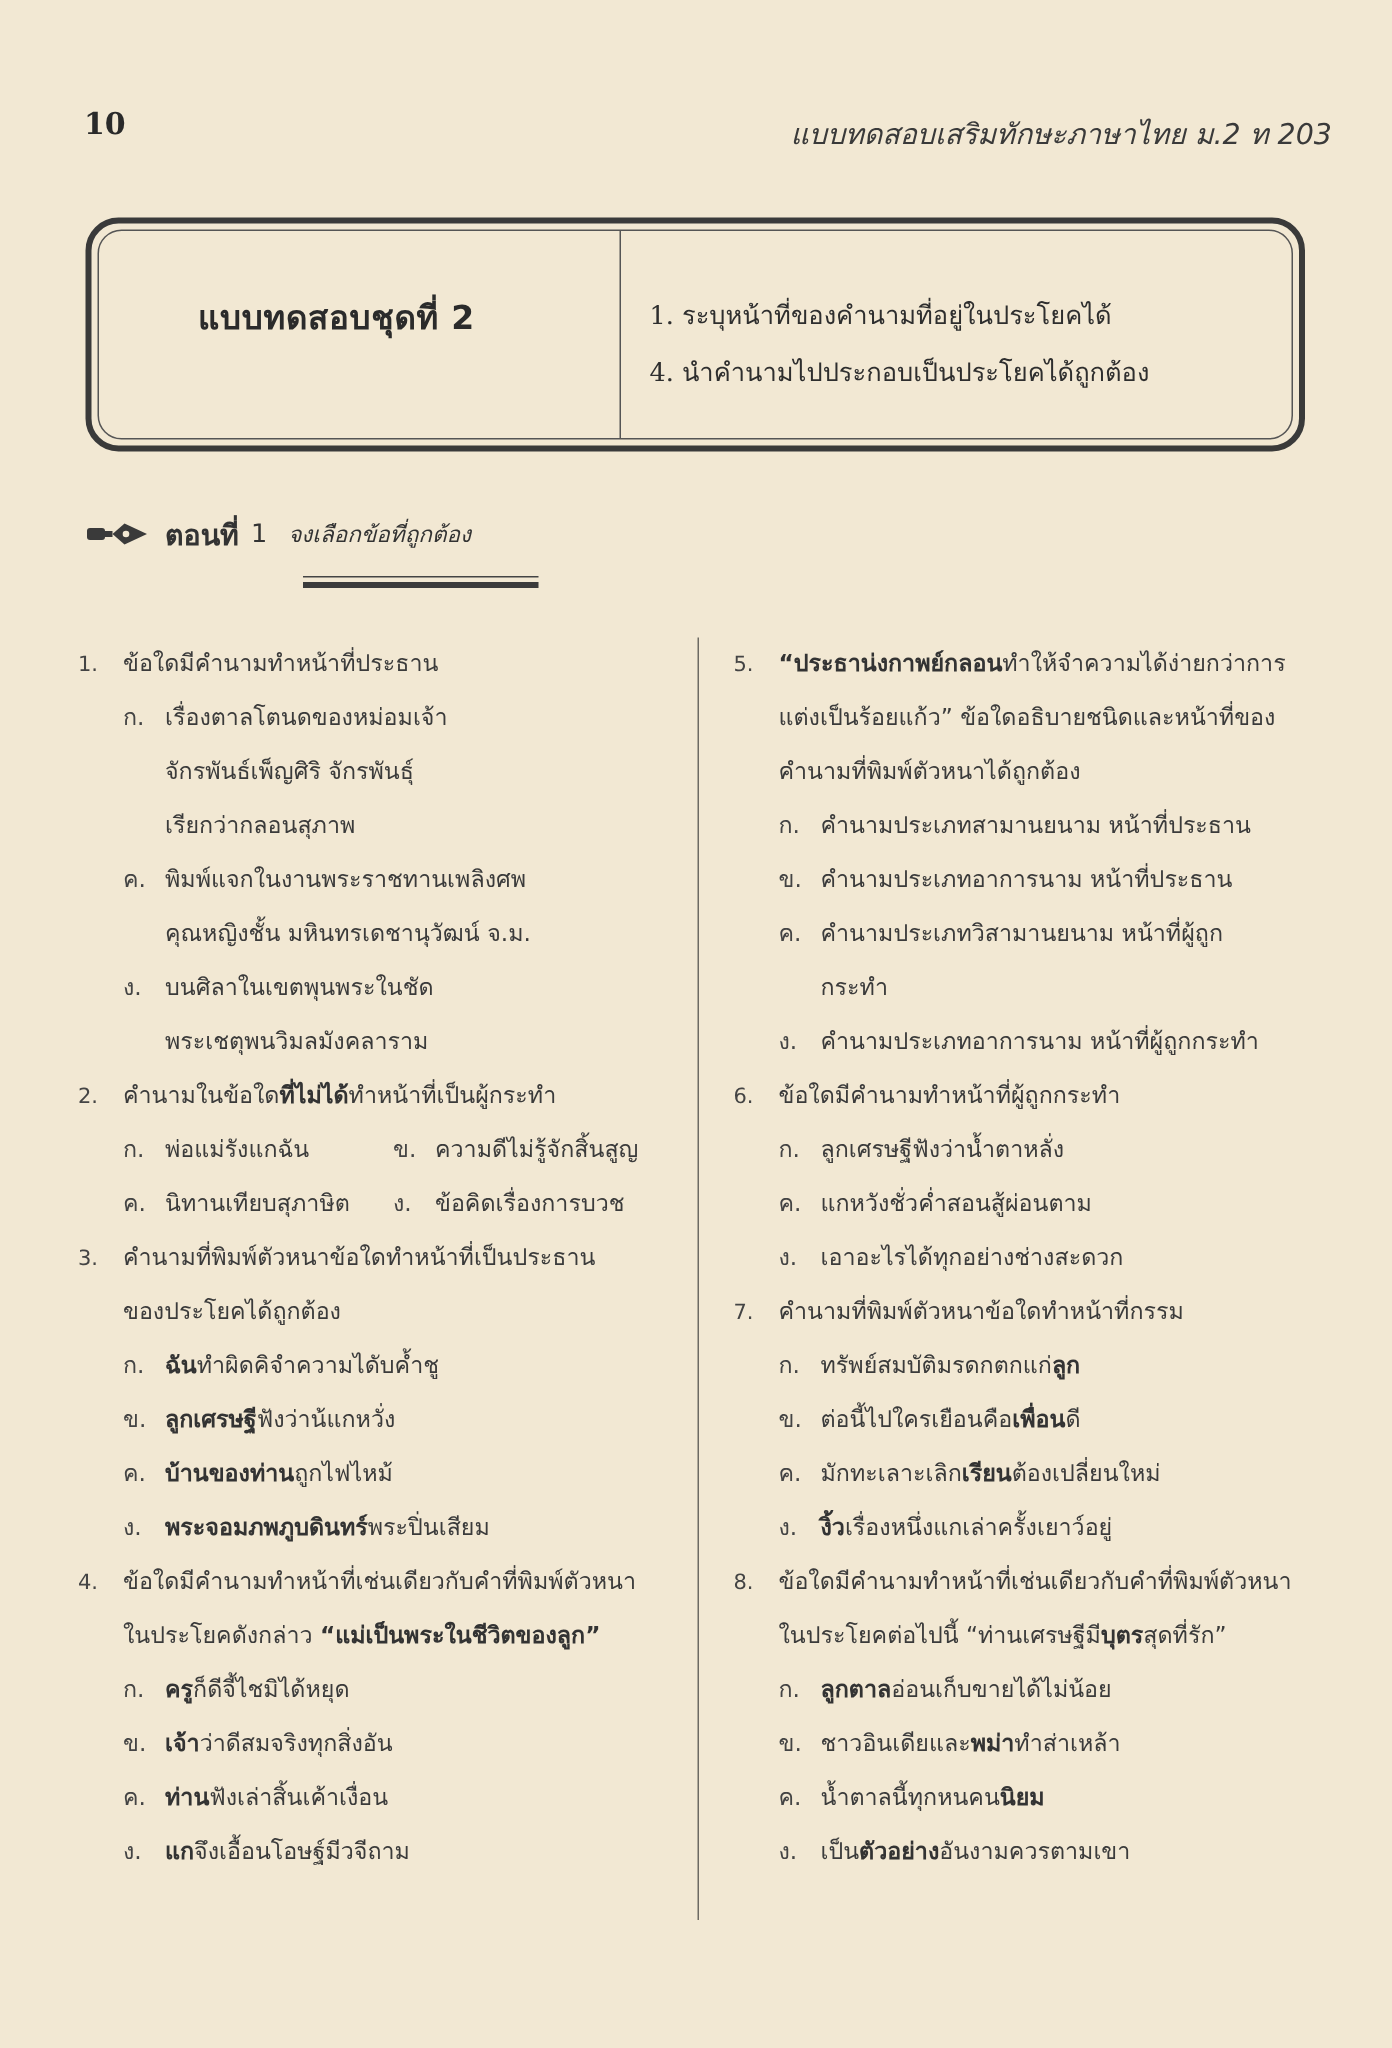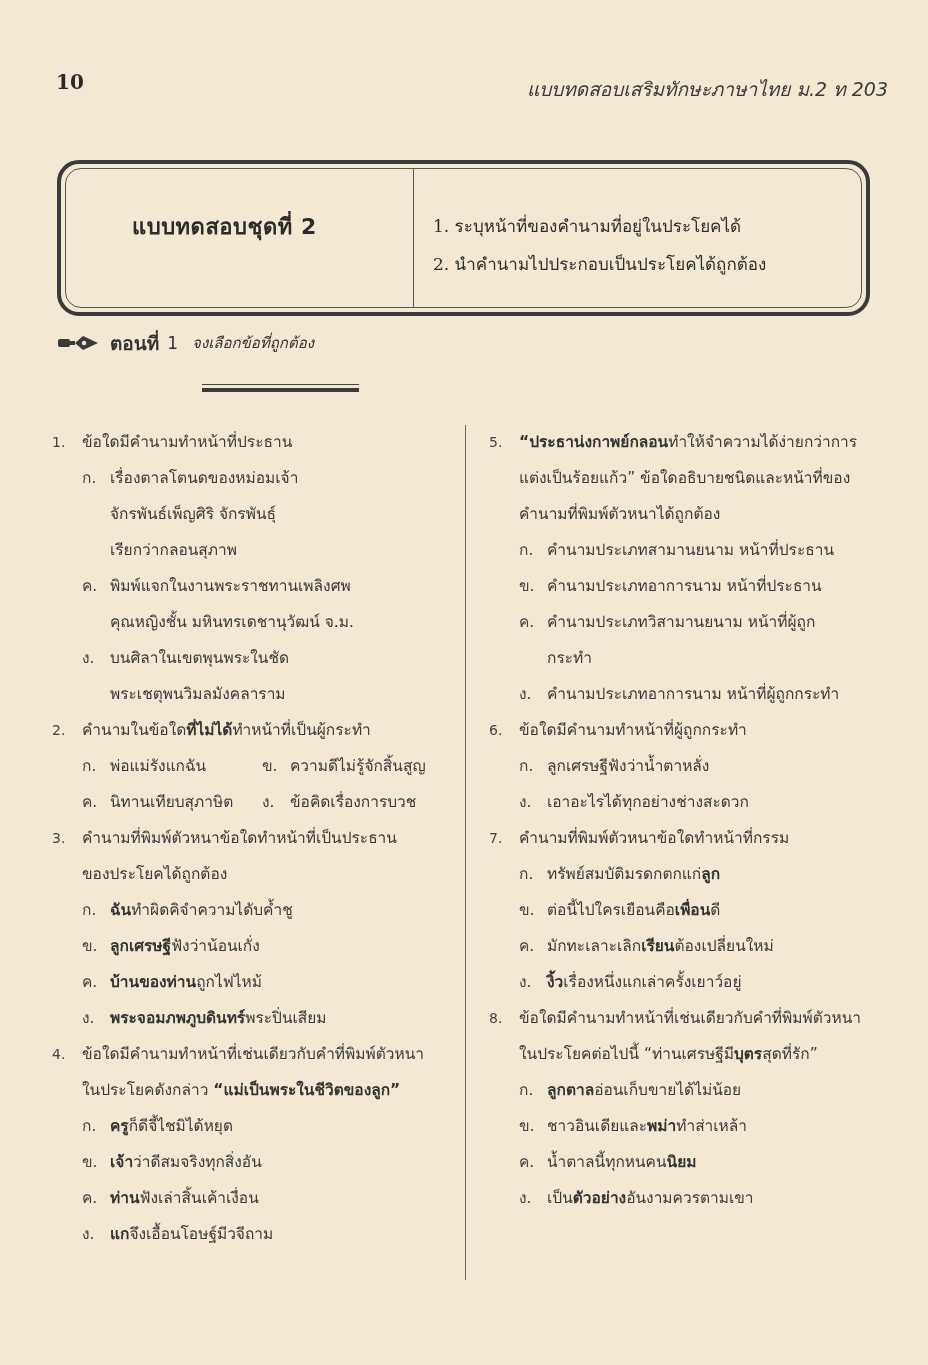--- a/index.html
+++ b/index.html
@@ -14,21 +14,21 @@
       position: absolute; left: 56px; top: 70px;
       font-family: "DejaVu Serif", "Liberation Serif", serif;
       font-weight: bold; font-size: 20px; color: #2a2a2a;
     }
     .running-header {
       position: absolute; right: 40px; top: 74px;
       font-style: italic; font-size: 19px; color: #3a3a3a;
       font-family: "DejaVu Sans", sans-serif;
     }
     .objective-box {
-      position: absolute; left: 57px; top: 160px;
+      position: absolute; left: 57px; top: 145px;
       width: 813px; height: 156px;
       border: 4px solid #3a3a3a; border-radius: 22px;
       box-sizing: border-box;
     }
     .objective-box-inner {
       position: absolute; left: 4px; top: 4px; right: 4px; bottom: 4px;
       border: 1px solid #555; border-radius: 16px;
     }
     .box-divider {
       position: absolute; left: 347px; top: 0; bottom: 0;
@@ -39,21 +39,21 @@
       font-size: 22px; font-weight: bold; color: #2b2b2b;
       font-family: "DejaVu Sans", sans-serif; letter-spacing: 0.5px;
     }
     .objectives {
       position: absolute; left: 367px; top: 38px;
       font-size: 17px; color: #2e2e2e;
       font-family: "DejaVu Serif", "Liberation Serif", serif;
     }
     .objectives .obj { height: 38px; line-height: 38px; }
     .section-heading {
-      position: absolute; left: 58px; top: 328px;
+      position: absolute; left: 58px; top: 341px;
       display: flex; align-items: center;
     }
     .pen-icon { width: 44px; height: 18px; margin-right: 8px; }
     .section-label { font-size: 19px; font-weight: bold; color: #333; }
     .section-num { font-size: 17px; margin-left: 8px; color: #333; }
     .section-instruction { font-style: italic; font-size: 15px; margin-left: 14px; color: #333; }
     .heading-underline {
       position: absolute; left: 202px; top: 384px; width: 157px;
     }
     .heading-underline .thin { height: 1px; background: #444; margin-bottom: 3px; }
@@ -82,21 +82,21 @@
 
 <div class="page-number">10</div>
 <div class="running-header">แบบทดสอบเสริมทักษะภาษาไทย ม.2 ท 203</div>
 
 <div class="objective-box">
   <div class="objective-box-inner">
     <div class="box-divider"></div>
     <div class="set-title">แบบทดสอบชุดที่ 2</div>
     <div class="objectives">
       <div class="obj">1.  ระบุหน้าที่ของคำนามที่อยู่ในประโยคได้</div>
-      <div class="obj">2.  นำคำนามไปประกอบเป็นประโยคได้ถูกต้อง</div>
+      <div class="obj">4.  นำคำนามไปประกอบเป็นประโยคได้ถูกต้อง</div>
     </div>
   </div>
 </div>
 
 <div class="section-heading">
   <svg class="pen-icon" viewBox="0 0 44 18">
     <rect x="0" y="5" width="12" height="8" rx="2" fill="#3a3a3a"></rect>
     <rect x="11" y="7" width="6" height="4" fill="#3a3a3a"></rect>
     <path d="M17 9 L25 2 L40 9 L25 16 Z" fill="#3a3a3a"></path>
     <circle cx="26" cy="9" r="2.2" fill="#f2e8d3"></circle>
@@ -127,21 +127,21 @@
   <div class="line pair">
     <span class="cell cell1"><span class="clabel">ก.</span><span>พ่อแม่รังแกฉัน</span></span><span class="cell"><span class="clabel">ข.</span><span>ความดีไม่รู้จักสิ้นสูญ</span></span>
   </div>
   <div class="line pair">
     <span class="cell cell1"><span class="clabel">ค.</span><span>นิทานเทียบสุภาษิต</span></span><span class="cell"><span class="clabel">ง.</span><span>ข้อคิดเรื่องการบวช</span></span>
   </div>
 
   <div class="line"><span class="qnum">3.</span><span>คำนามที่พิมพ์ตัวหนาข้อใดทำหน้าที่เป็นประธาน</span></div>
   <div class="line indent-q">ของประโยคได้ถูกต้อง</div>
   <div class="line choice"><span class="clabel">ก.</span><b>ฉัน</b><span>ทำผิดคิจำความไดับค้ำชู</span></div>
-  <div class="line choice"><span class="clabel">ข.</span><b>ลูกเศรษฐี</b><span>ฟังว่าน้อนเกั่ง</span></div>
+  <div class="line choice"><span class="clabel">ข.</span><b>ลูกเศรษฐี</b><span>ฟังว่าน้แกหวั่ง</span></div>
   <div class="line choice"><span class="clabel">ค.</span><b>บ้านของท่าน</b><span>ถูกไฟไหม้</span></div>
   <div class="line choice"><span class="clabel">ง.</span><b>พระจอมภพภูบดินทร์</b><span>พระปิ่นเสียม</span></div>
 
   <div class="line"><span class="qnum">4.</span><span>ข้อใดมีคำนามทำหน้าที่เช่นเดียวกับคำที่พิมพ์ตัวหนา</span></div>
   <div class="line indent-q"><span>ในประโยคดังกล่าว </span><b>“แม่เป็นพระในชีวิตของลูก”</b></div>
   <div class="line choice"><span class="clabel">ก.</span><b>ครู</b><span>ก็ดีจี้ไชมิได้หยุด</span></div>
   <div class="line choice"><span class="clabel">ข.</span><b>เจ้า</b><span>ว่าดีสมจริงทุกสิ่งอัน</span></div>
   <div class="line choice"><span class="clabel">ค.</span><b>ท่าน</b><span>ฟังเล่าสิ้นเค้าเงื่อน</span></div>
   <div class="line choice"><span class="clabel">ง.</span><b>แก</b><span>จึงเอื้อนโอษฐ์มีวจีถาม</span></div>
 </div>
@@ -152,20 +152,21 @@
   <div class="line indent-q">แต่งเป็นร้อยแก้ว” ข้อใดอธิบายชนิดและหน้าที่ของ</div>
   <div class="line indent-q">คำนามที่พิมพ์ตัวหนาได้ถูกต้อง</div>
   <div class="line choice"><span class="clabel">ก.</span><span>คำนามประเภทสามานยนาม หน้าที่ประธาน</span></div>
   <div class="line choice"><span class="clabel">ข.</span><span>คำนามประเภทอาการนาม  หน้าที่ประธาน</span></div>
   <div class="line choice"><span class="clabel">ค.</span><span>คำนามประเภทวิสามานยนาม หน้าที่ผู้ถูก</span></div>
   <div class="line choice-cont">กระทำ</div>
   <div class="line choice"><span class="clabel">ง.</span><span>คำนามประเภทอาการนาม หน้าที่ผู้ถูกกระทำ</span></div>
 
   <div class="line"><span class="qnum">6.</span><span>ข้อใดมีคำนามทำหน้าที่ผู้ถูกกระทำ</span></div>
   <div class="line choice"><span class="clabel">ก.</span><span>ลูกเศรษฐีฟังว่าน้ำตาหลั่ง</span></div>
+  <div class="line choice"><span class="clabel">ค.</span><span>แกหวังชั่วค่ำสอนสู้ผ่อนตาม</span></div>
   <div class="line choice"><span class="clabel">ง.</span><span>เอาอะไรได้ทุกอย่างช่างสะดวก</span></div>
 
   <div class="line"><span class="qnum">7.</span><span>คำนามที่พิมพ์ตัวหนาข้อใดทำหน้าที่กรรม</span></div>
   <div class="line choice"><span class="clabel">ก.</span><span>ทรัพย์สมบัติมรดกตกแก่</span><b>ลูก</b><span></span></div>
   <div class="line choice"><span class="clabel">ข.</span><span>ต่อนี้ไปใครเยือนคือ</span><b>เพื่อน</b><span>ดี</span></div>
   <div class="line choice"><span class="clabel">ค.</span><span>มักทะเลาะเลิก</span><b>เรียน</b><span>ต้องเปลี่ยนใหม่</span></div>
   <div class="line choice"><span class="clabel">ง.</span><span></span><b>งิ้ว</b><span>เรื่องหนึ่งแกเล่าครั้งเยาว์อยู่</span></div>
 
   <div class="line"><span class="qnum">8.</span><span>ข้อใดมีคำนามทำหน้าที่เช่นเดียวกับคำที่พิมพ์ตัวหนา</span></div>
   <div class="line indent-q"><span>ในประโยคต่อไปนี้ “ท่านเศรษฐีมี</span><b>บุตร</b><span>สุดที่รัก”</span></div>

